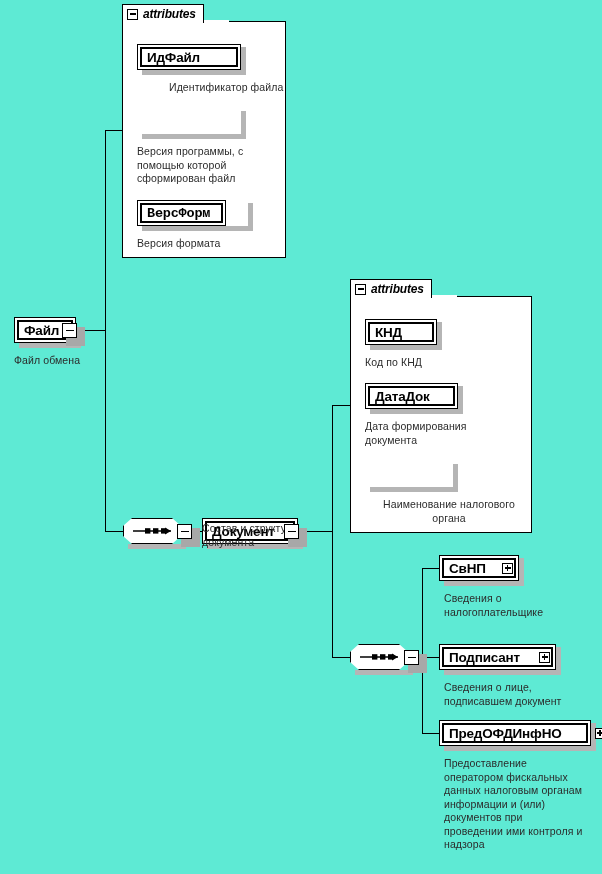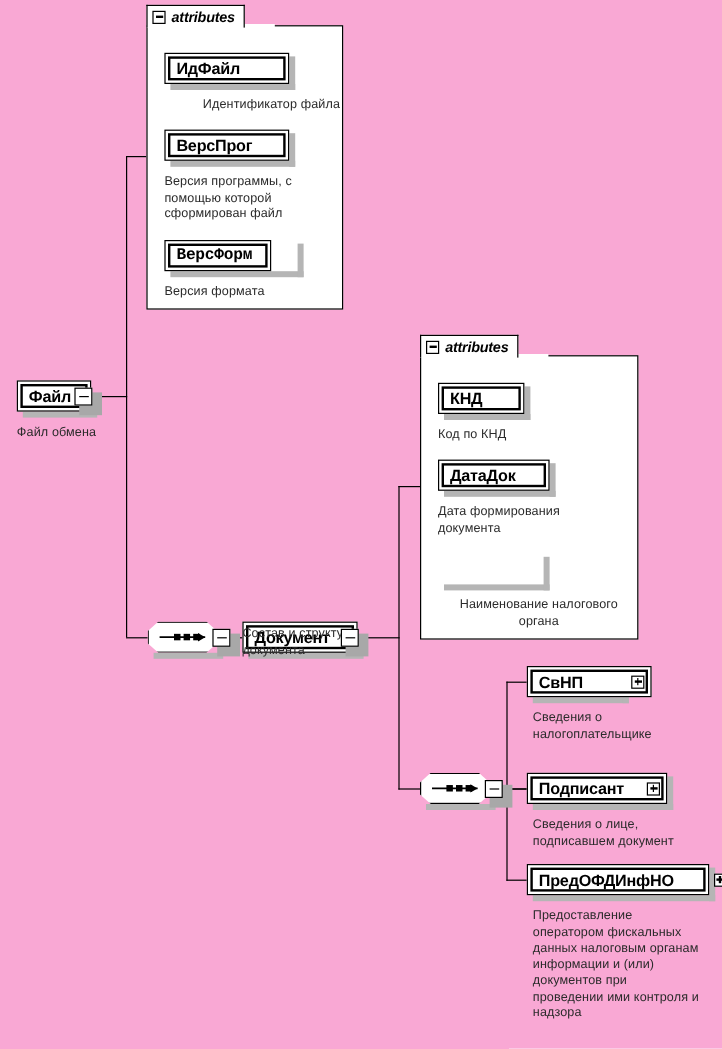--- a/index.html
+++ b/index.html
@@ -9,21 +9,21 @@
     background: #ffffff;
   }
   body {
     font-family: "Liberation Sans", "DejaVu Sans", sans-serif;
     color: #000000;
   }
   #canvas {
     position: relative;
     width: 602px;
     height: 874px;
-    background: #f9a8d4;
+    background: #5eead4;
     overflow: hidden;
   }
 
   
   .line-h, .line-v {
     position: absolute;
     background: #000000;
   }
   .line-h { height: 1px; }
   .line-v { width: 1px; }
@@ -244,24 +244,20 @@
   <div class="node-shadow" style="left:142px; top:70px; width:104px;"></div>
   <div class="node-shadow-right" style="left:241px; top:47px; height:28px;"></div>
   <div class="node" style="left:137px; top:44px; width:104px;">
     <span class="node-inner"></span>
     <span class="node-label">ИдФайл</span>
   </div>
   <div class="caption" style="left:137px; top:81px; width:150px; white-space:pre-line;margin-left:32px;">Идентификатор файла</div>
 
   <div class="node-shadow" style="left:142px; top:134px; width:104px;"></div>
   <div class="node-shadow-right" style="left:241px; top:111px; height:28px;"></div>
-  <div class="node" style="left:137px; top:108px; width:104px;">
-    <span class="node-inner"></span>
-    <span class="node-label">ВерсПрог</span>
-  </div>
   <div class="caption" style="left:137px; top:145px; width:138px; white-space:pre-line;">Версия программы, с
 помощью которой
 сформирован файл</div>
 
   <div class="node-shadow" style="left:142px; top:226px; width:111px;"></div>
   <div class="node-shadow-right" style="left:248px; top:203px; height:28px;"></div>
   <div class="node" style="left:137px; top:200px; width:89px;font-family:Liberation Mono, monospace;">
     <span class="node-inner"></span>
     <span class="node-label">ВерсФорм</span>
   </div>
@@ -352,21 +348,21 @@
   <div class="edge-toggle" style="left:404px; top:650px;"></div>
 
   <div class="line-h" style="left:417px; top:657px; width:22px;"></div>
   <div class="line-v" style="left:422px; top:568px; height:166px;"></div>
   <div class="line-h" style="left:422px; top:568px; width:17px;"></div>
   <div class="line-h" style="left:422px; top:657px; width:17px;"></div>
   <div class="line-h" style="left:422px; top:733px; width:17px;"></div>
 
   <div class="node-shadow" style="left:444px; top:581px; width:80px;"></div>
   <div class="node-shadow-right" style="left:519px; top:558px; height:28px;"></div>
-  <div class="node" style="left:439px; top:555px; width:104px;">
+  <div class="node" style="left:439px; top:555px; width:80px;">
     <span class="node-inner"></span>
     <span class="node-label">СвНП</span>
     <span class="node-toggle-wrap">
       <span class="toggle plus"></span>
     </span>
   </div>
   <div class="caption" style="left:444px; top:592px; width:150px; white-space:pre-line;">Сведения о
 налогоплательщике</div>
 
   <div class="node-shadow" style="left:444px; top:670px; width:117px;"></div>

